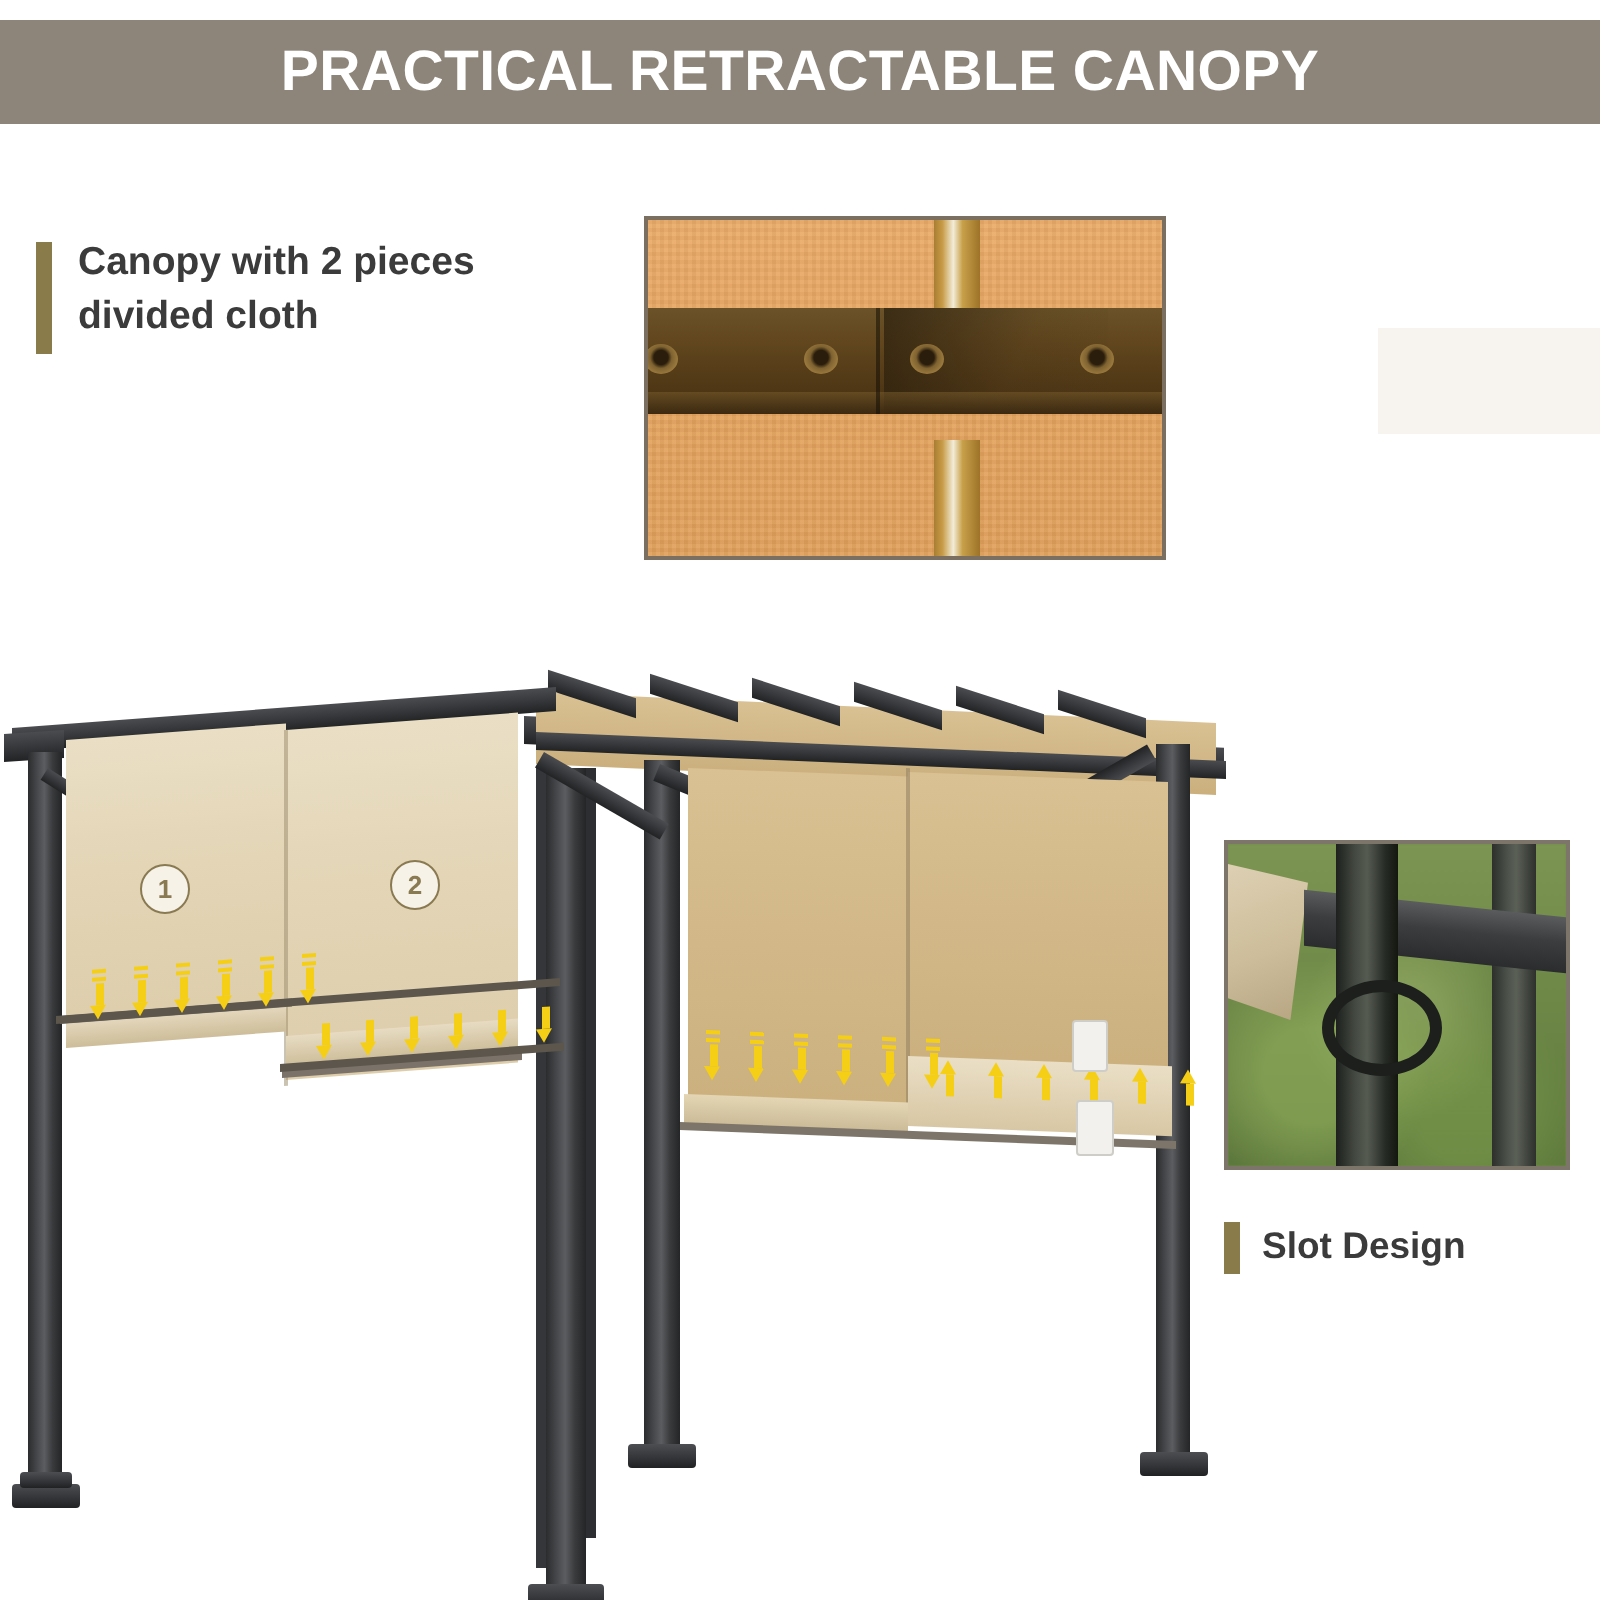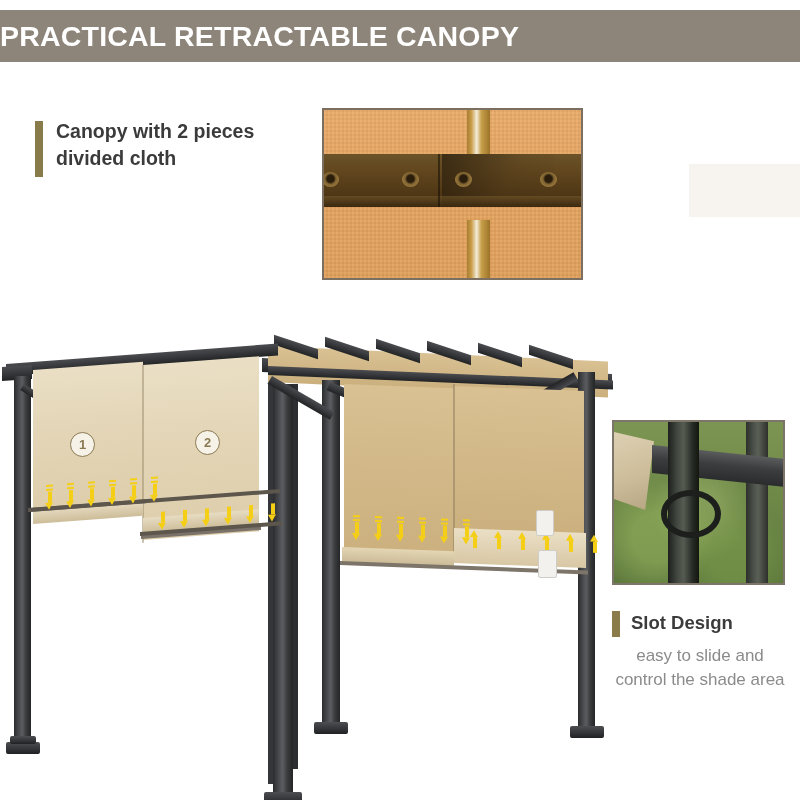--- a/index.html
+++ b/index.html
@@ -19,41 +19,40 @@
   
   .header-bar {
     position: absolute;
     left: 0;
     top: 10px;
     width: 800px;
     height: 52px;
     background: #8d8579;
     display: flex;
     align-items: center;
-    justify-content: flex-start;
+    justify-content: center;
   }
   .header-title {
     color: #ffffff;
     font-size: 28.5px;
     font-weight: bold;
     letter-spacing: 0.2px;
     white-space: nowrap;
   }
 
   
   .feature-block-left {
     position: absolute;
     left: 18px;
     top: 118px;
     width: 300px;
   }
   .heading-row {
     display: flex;
     align-items: flex-start;
-    margin-left: 17px;
   }
   .accent-bar {
     width: 8px;
     background: #8a7b4a;
     flex: 0 0 8px;
     margin-top: 3px;
   }
   .accent-bar.tall { height: 56px; }
   .accent-bar.short { height: 26px; }
   .heading-text {
@@ -564,14 +563,13 @@
   <div class="ring-post-grad"></div>
   <div class="ring-ring"></div>
   <div class="ring-bolt"></div>
 </div>
 
 <div class="feature-block-right">
   <div class="heading-row-right">
     <div class="accent-bar short"></div>
     <div class="heading-text-right">Slot Design</div>
   </div>
-  <div class="subtext-right">easy to slide and control the shade area</div>
 </div>
 
 </body></html>

